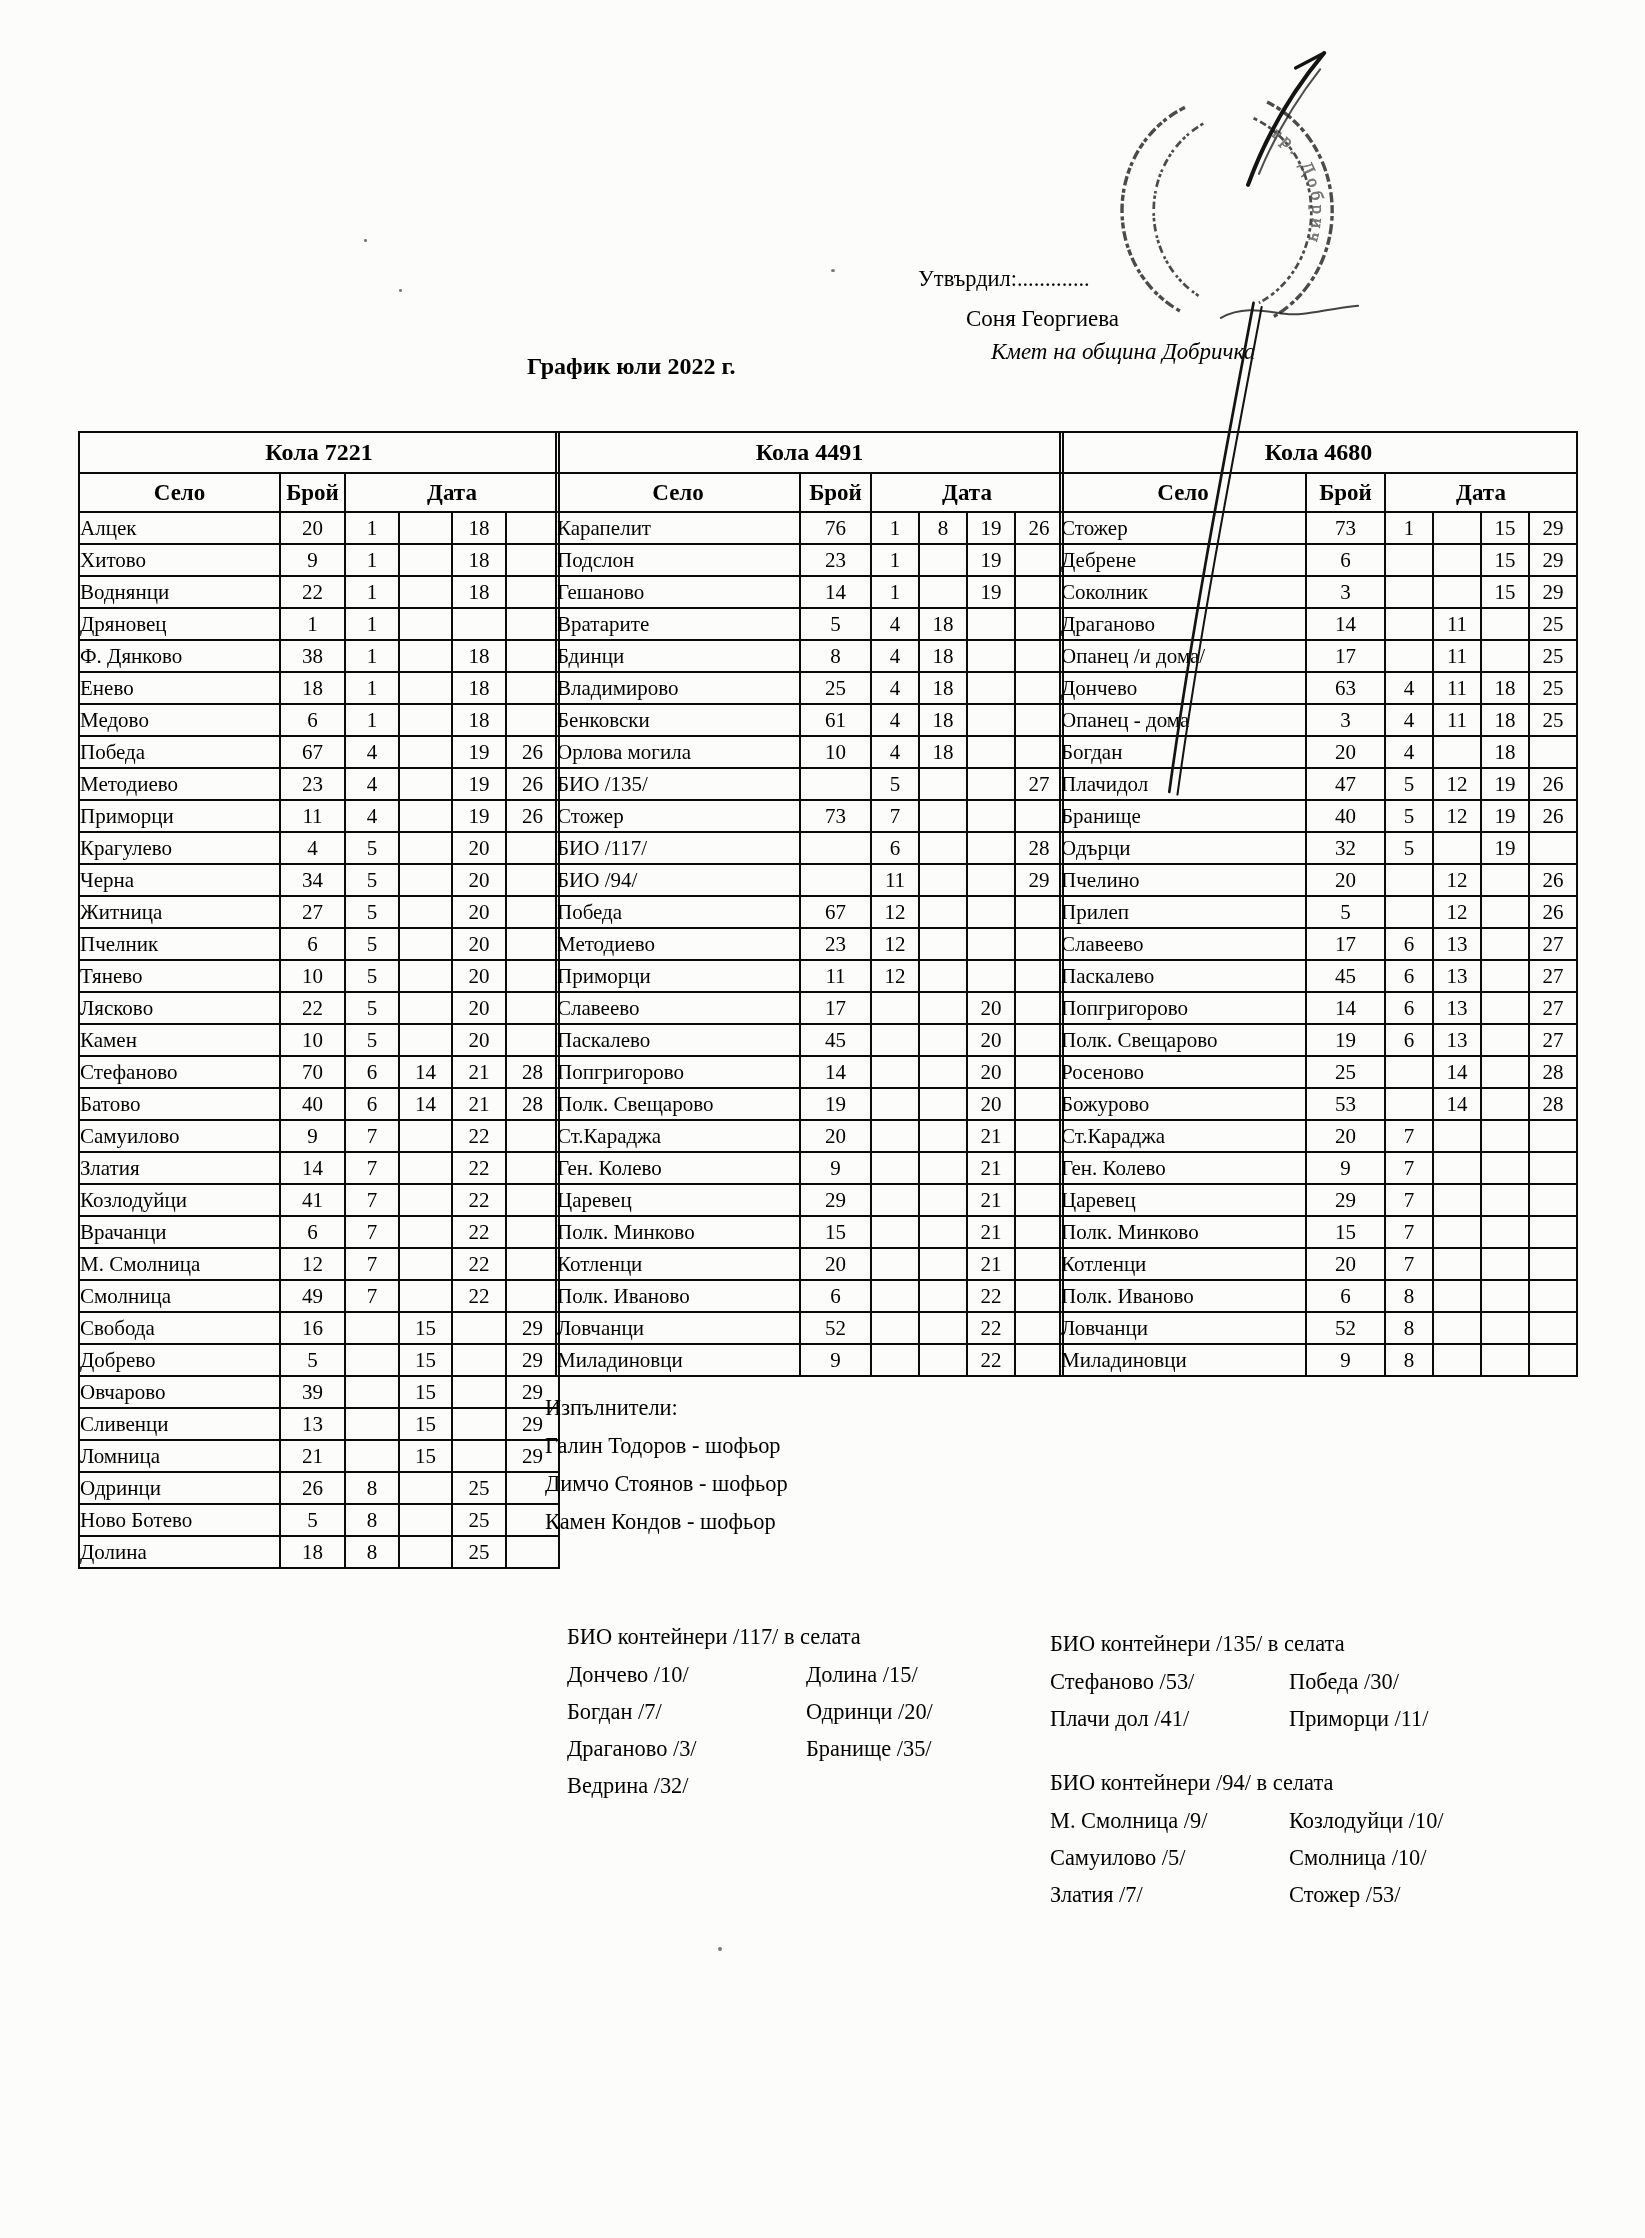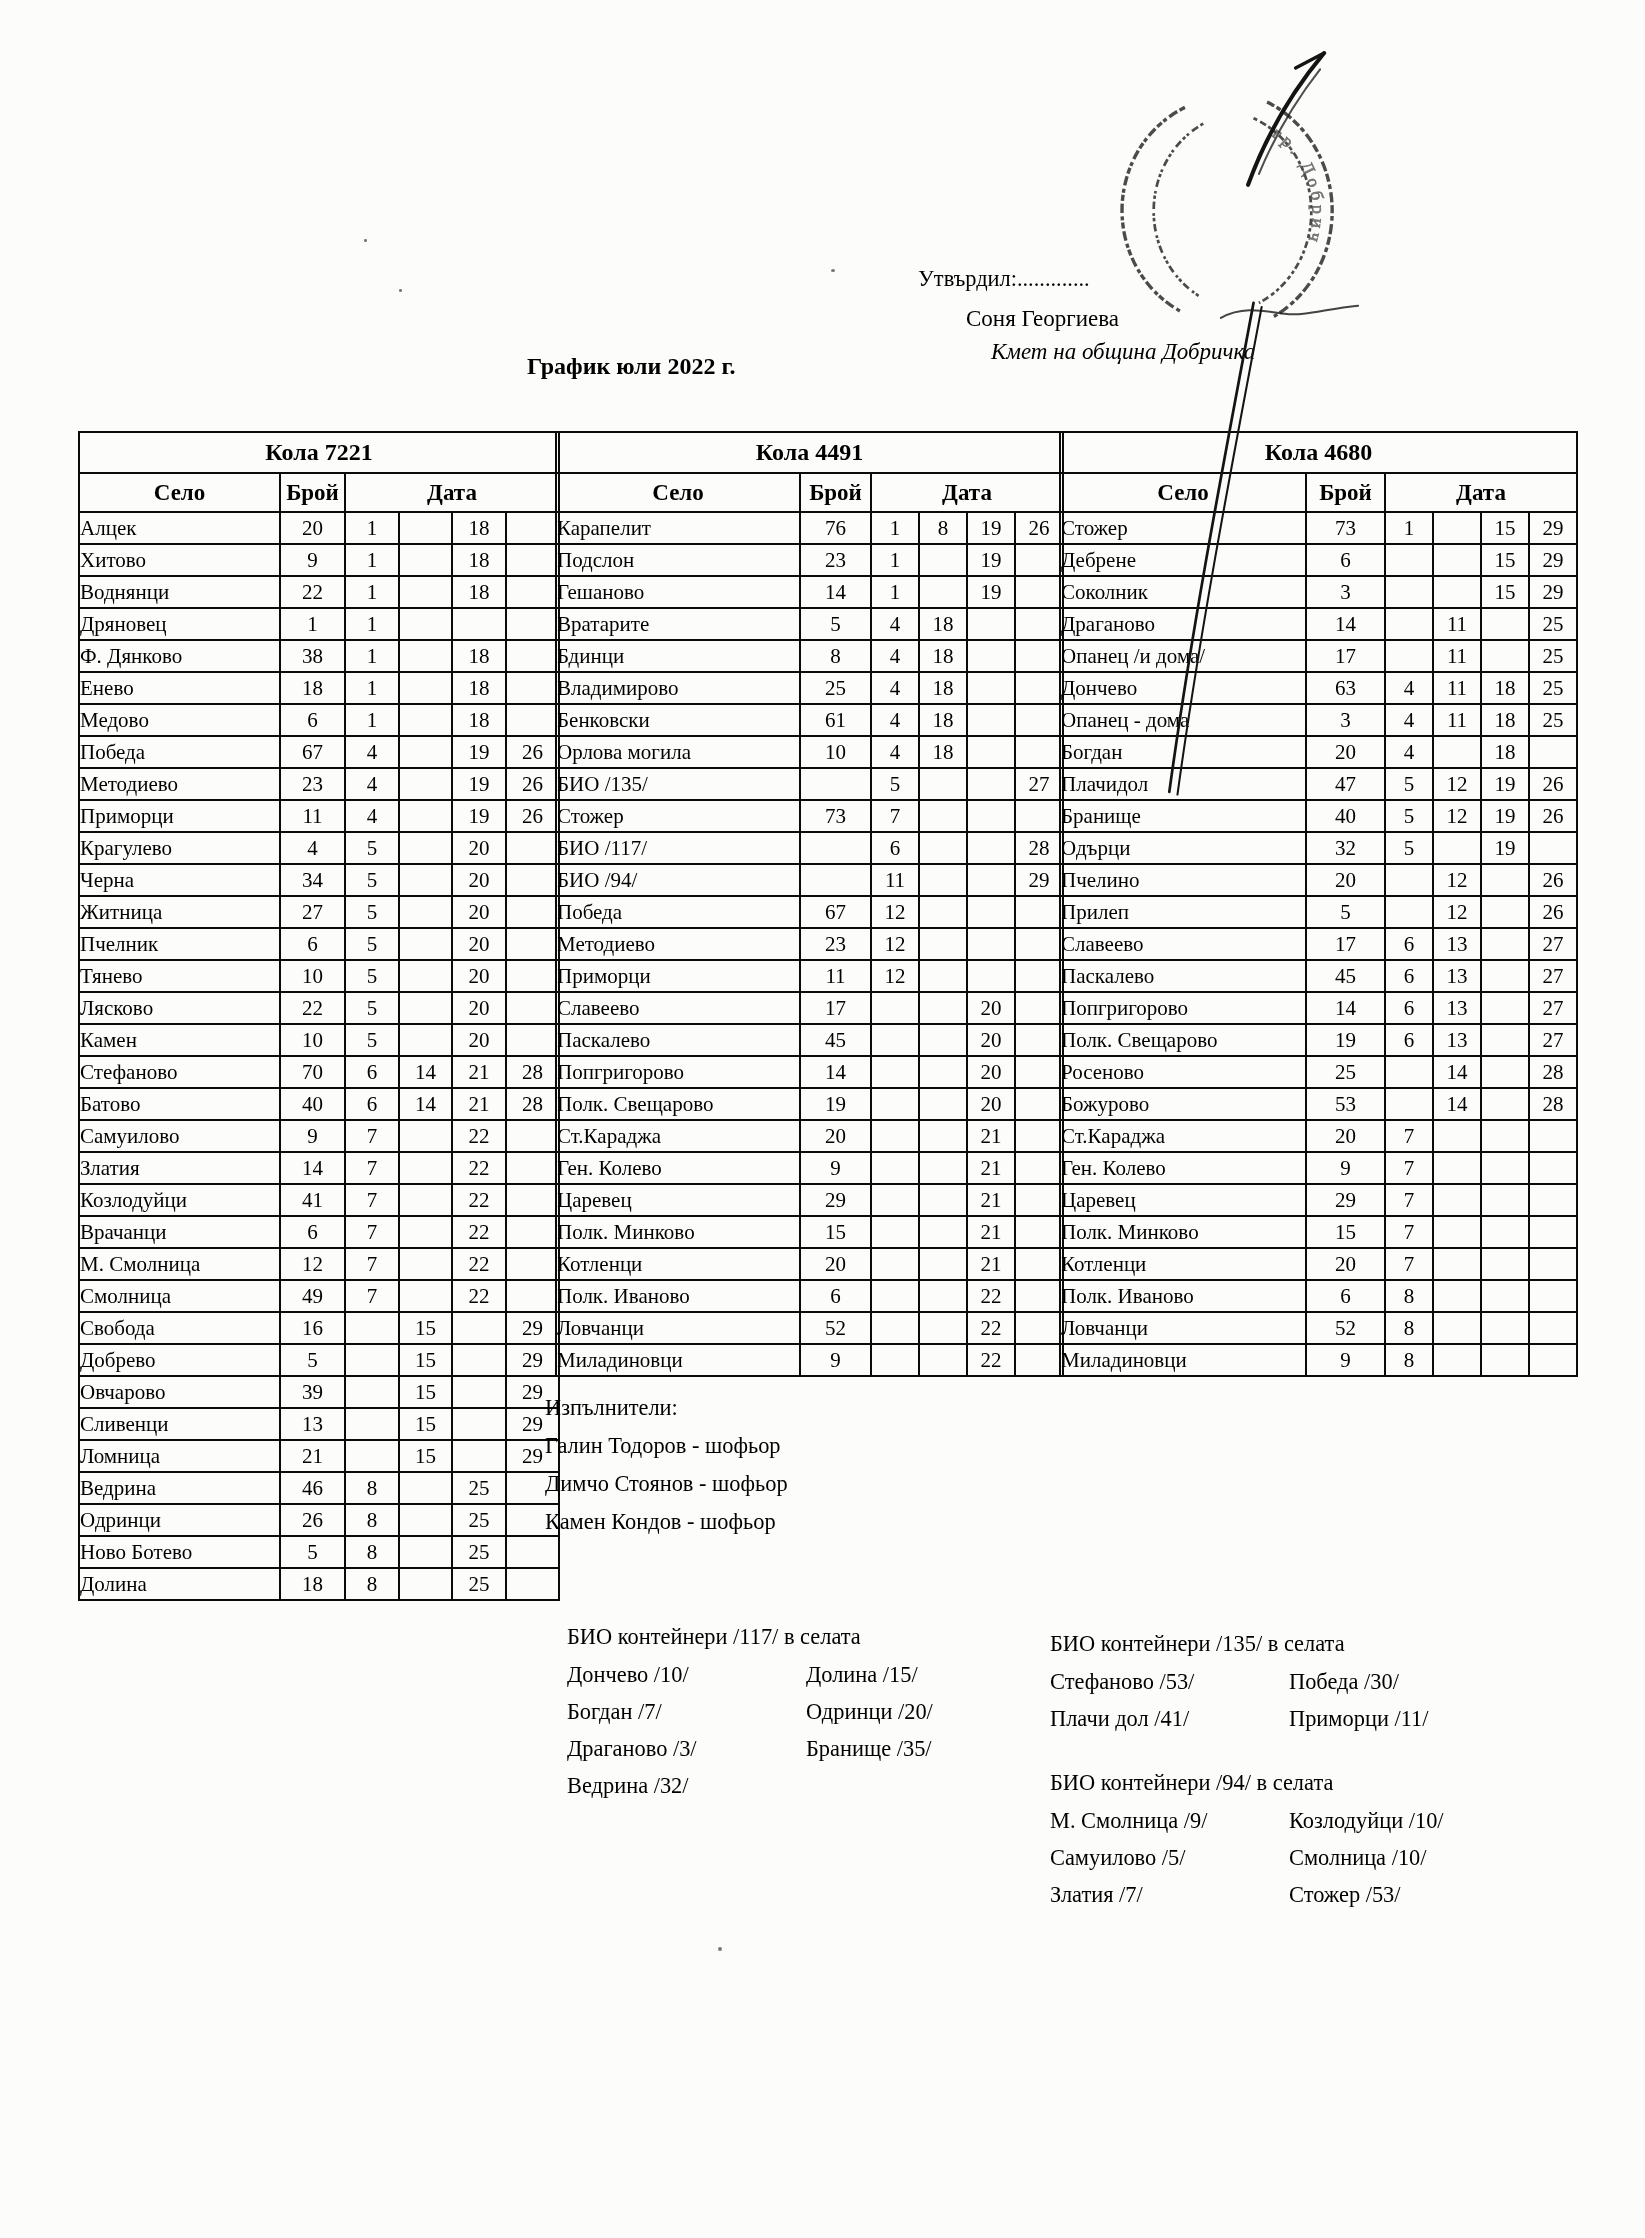--- a/index.html
+++ b/index.html
@@ -305,28 +305,20 @@
             <td class="cell-date"></td>
             <td class="cell-date">29</td>
           </tr>
           <tr>
             <td class="cell-village">Ломница</td>
             <td class="cell-count">21</td>
             <td class="cell-date"></td>
             <td class="cell-date">15</td>
             <td class="cell-date"></td>
             <td class="cell-date">29</td>
-          </tr>
-          <tr>
-            <td class="cell-village">Ведрина</td>
-            <td class="cell-count">46</td>
-            <td class="cell-date">8</td>
-            <td class="cell-date"></td>
-            <td class="cell-date">25</td>
-            <td class="cell-date"></td>
           </tr>
           <tr>
             <td class="cell-village">Одринци</td>
             <td class="cell-count">26</td>
             <td class="cell-date">8</td>
             <td class="cell-date"></td>
             <td class="cell-date">25</td>
             <td class="cell-date"></td>
           </tr>
           <tr>

